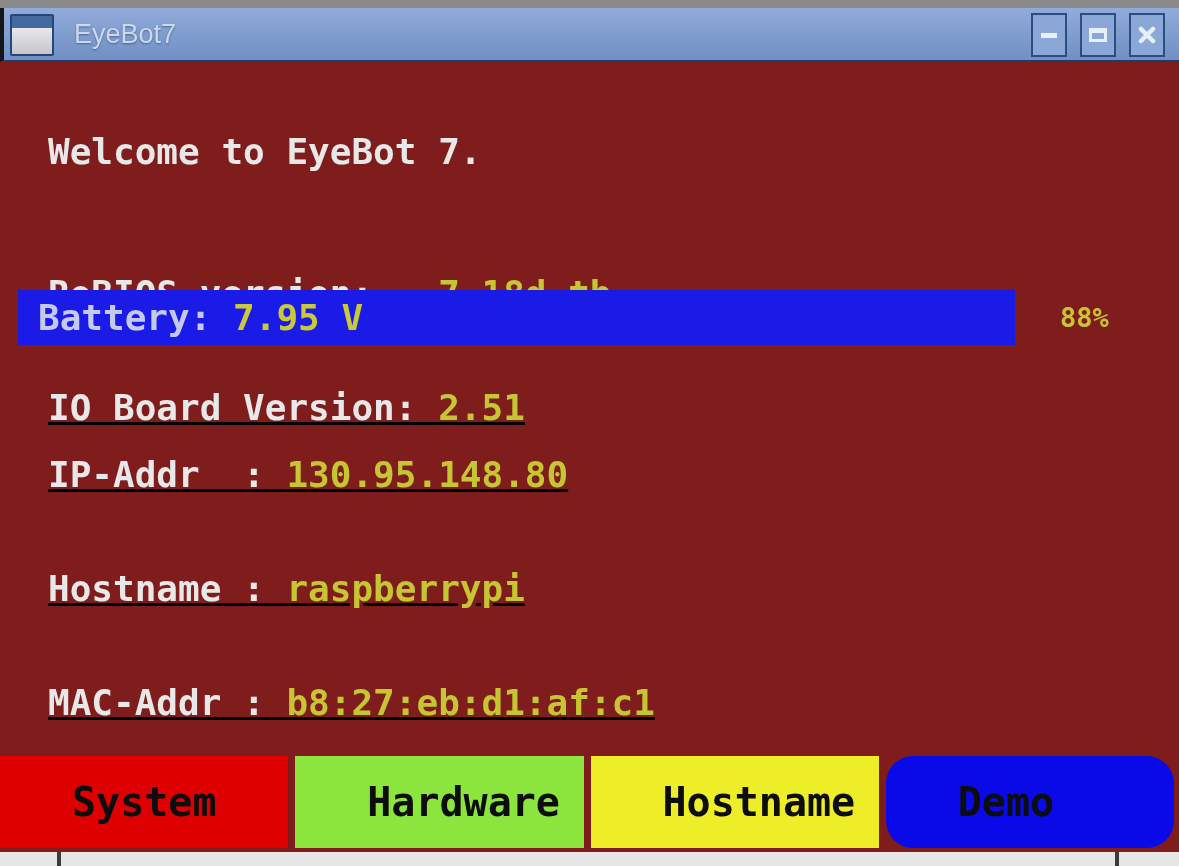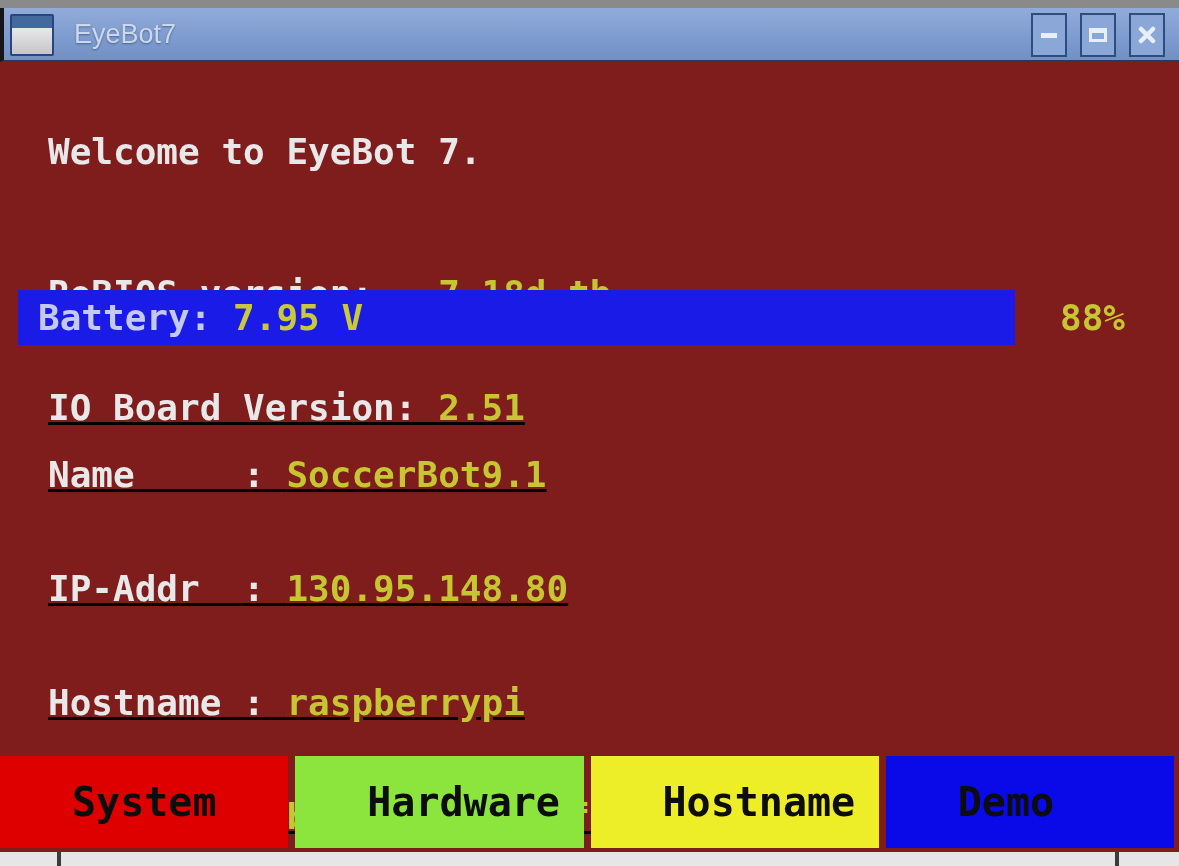--- a/index.html
+++ b/index.html
@@ -48,21 +48,21 @@
   .battery-bar { position:absolute; left:18px; top:290px; width:1133px; height:55px; }
   .battery-fill { position:absolute; left:0; top:0; height:100%; background:var(--battery-fill,#1b1be8); }
   .battery-text {
     position:absolute; left:20px; top:0; line-height:55px;
     white-space:pre; font-weight:bold; font-size:36px;
   }
   .battery-text .b-lbl { color:#c3c9ef;margin-top:12px; }
   .battery-text .b-val { color:#c9c93a; }
   .battery-pct {
     position:absolute; left:1060px; top:290px; line-height:55px;
-    font-weight:bold; font-size:36px; color:var(--yellow,#c6c632);
+    font-weight:bold; font-size:27px; color:var(--yellow,#c6c632);
   }
   
   .menu { position:absolute; left:0; top:756px; width:1179px; height:92px; display:flex; gap:7px; padding-right:5px; }
   .menu-btn {
     flex:1; display:flex; align-items:center; padding-left:72px;
     border:none; cursor:pointer;
     font-family:"DejaVu Sans Mono", monospace; font-weight:bold; font-size:40px; color:#0d0d0d;
   }
   
   .bottom-strip { position:absolute; left:0; top:852px; width:1179px; height:14px; background:#e6e6e6; }
@@ -102,33 +102,32 @@
     <div class="mono-row"><span class="lbl">IO Board Version: </span><span class="val">2.51</span></div>
   </div>
 
   <div class="battery-bar">
     <div class="battery-fill" style="width: 88%;"></div>
     <div class="battery-text"><span class="b-lbl">Battery: </span><span class="b-val">7.95 V</span></div>
   </div>
   <div class="battery-pct">88%</div>
 
   <div class="mono info">
-    <div class="mono-row"><span class="lbl">Name     : </span><span class="val">SoccerBot9.1</span></div>
     <div class="mono-row"><span class="lbl">IP-Addr  : </span><span class="val">130.95.148.80</span></div>
     <div class="mono-row"><span class="lbl">Hostname : </span><span class="val">raspberrypi</span></div>
     <div class="mono-row"><span class="lbl">MAC-Addr : </span><span class="val">b8:27:eb:d1:af:c1</span></div>
     
     
     
   </div>
 
   <div class="menu">
     <button class="menu-btn" style="background: rgb(222, 0, 0);">System</button>
     <button class="menu-btn" style="background: rgb(140, 229, 60);">Hardware</button>
     <button class="menu-btn" style="background: rgb(237, 237, 40);">Hostname</button>
-    <button class="menu-btn" style="background: rgb(10, 10, 232);">Demo</button>
+    <button class="menu-btn" style="background: rgb(10, 10, 232); border-radius: 27px;">Demo</button>
   </div>
 
   <div class="bottom-strip">
     <span class="vline vline-left"></span>
     <span class="vline vline-right"></span>
   </div>
 </div>
 
 </body></html>

